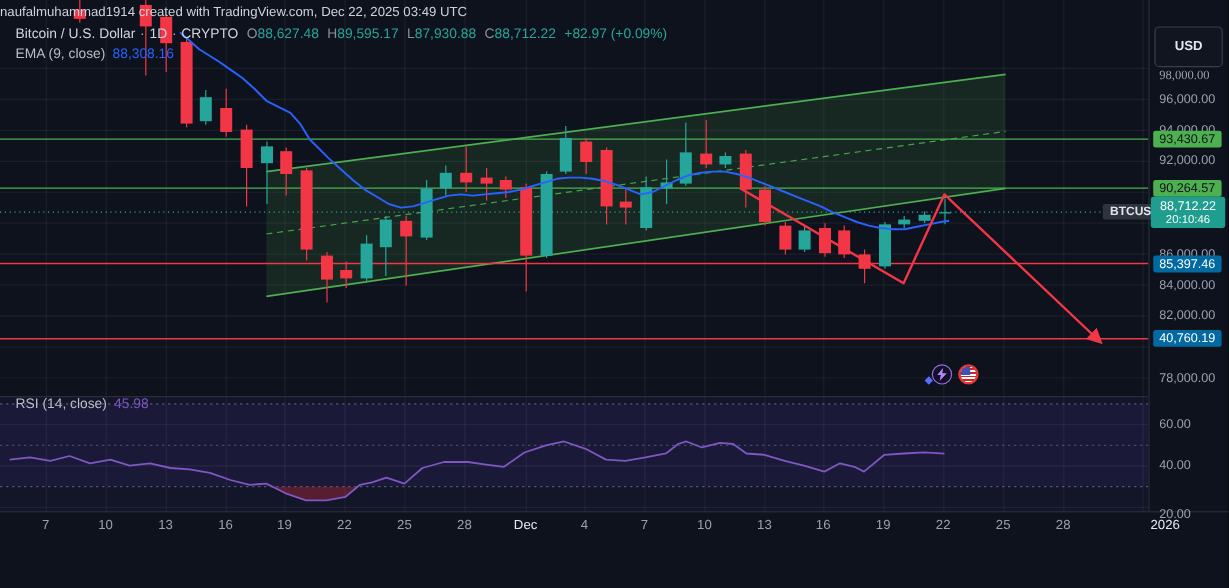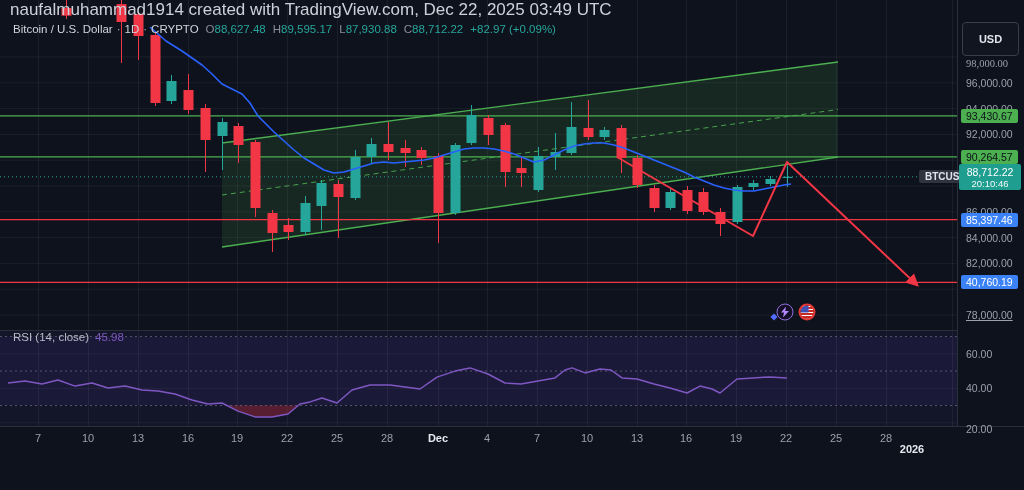--- a/index.html
+++ b/index.html
@@ -1,19 +1,19 @@
 <!DOCTYPE html>
 <html><head>
 <meta charset="utf-8">
 <style>
   html,body{margin:0;padding:0;background:#000;}
   .screen{position:relative;width:1024px;height:490px;background:#0e121d;overflow:hidden;
           font-family:"Liberation Sans",sans-serif;color:#d1d4dc;}
   .top-bar{position:absolute;left:0;top:0;width:100%;height:20px;z-index:6;
-           font-size:17px;color:#cdd1da;line-height:20px;padding-left:10px;box-sizing:border-box;}
+           font-size:11px;color:#cdd1da;line-height:20px;box-sizing:border-box;}
   #chart-svg{position:absolute;left:0;top:0;z-index:1;}
   .legend{position:absolute;left:13px;top:21px;z-index:5;font-size:11.5px;white-space:nowrap;}
   .legend-row{height:16px;line-height:16px;}
   .sep{margin:0 4px;color:#aeb2bd;}
   .lbl{color:#8a8e9a;}
   .val-up{color:#26a69a;}
   .pair{margin-left:7px;}
   .ema-name{color:#b9bdc7;}
   .ema-val{color:#2962ff;margin-left:6px;}
   .rsi-legend{position:absolute;left:13px;top:331px;z-index:5;font-size:11.5px;}
@@ -21,31 +21,31 @@
   .rsi-val{color:#7e57c2;margin-left:6px;}
   .usd-btn{position:absolute;left:962px;top:22px;width:57px;height:34px;z-index:7;
            background:#11151f;color:#e2e5ec;border:1px solid #3a3e4a;border-radius:4px;
            font-size:11px;font-weight:bold;font-family:inherit;cursor:pointer;}
   #price-axis{position:absolute;left:957px;top:0;width:67px;height:426px;z-index:4;
               border-left:1px solid #2a2e39;box-sizing:border-box;}
   .pa-label{position:absolute;left:8px;font-size:10.5px;color:#9aa0ad;transform:translateY(-50%);white-space:nowrap;}
   .pa-badge{position:absolute;left:3px;font-size:10.5px;border-radius:2px;padding:1px 5px;
             transform:translateY(-50%);white-space:nowrap;}
   .pa-badge.green{background:#4caf50;color:#0c1116;}
-  .pa-badge.red{background:#3b82f6;color:#fff;}
+  .pa-badge.red{background:#0369a1;color:#fff;}
   .price-badge{position:absolute;left:959px;top:164px;width:62px;z-index:7;background:#1f9d8f;
                color:#fff;border-radius:2px;text-align:center;padding:2px 0 1px;}
   .price-badge .p{font-size:10.5px;line-height:12px;}
   .price-badge .cd{font-size:9.5px;line-height:11px;opacity:.95;}
   .sym-badge{position:absolute;left:919px;top:170px;z-index:7;background:#2f333e;color:#dfe3ec;
              font-size:10px;font-weight:bold;border-radius:2px;padding:1px 6px;}
   .time-axis{position:absolute;left:0;top:426px;width:1024px;height:24px;z-index:3;
              border-top:1px solid #2a2e39;box-sizing:border-box;}
   .ta-label{position:absolute;top:0;font-size:11px;color:#9aa0ad;line-height:22px;transform:translateX(-50%);}
-  .ta-label.bold{color:#e6e9ef;font-weight:bold;text-align:center;}
+  .ta-label.bold{color:#e6e9ef;font-weight:normal;text-align:center;}
   .bottom-bar{position:absolute;left:0;top:450px;width:1024px;height:40px;background:#17181c;z-index:3;
               display:flex;align-items:center;padding-left:26px;box-sizing:border-box;}
   .tv-logo{display:flex;align-items:center;gap:9px;color:#d6d9dd;font-size:17px;font-weight:bold;cursor:pointer;}
   #overlays{position:absolute;left:0;top:0;width:957px;height:426px;z-index:4;pointer-events:none;}
   .event-icon{position:absolute;width:17px;height:17px;border-radius:50%;box-sizing:border-box;
               transform:translate(-50%,-50%);}
   .ei-lightning{background:#140e26;border:1.5px solid #8f6fd8;display:flex;align-items:center;justify-content:center;}
   .ei-flag{border:2px solid #e53935;overflow:hidden;background:repeating-linear-gradient(#ffffff 0 1.5px,#c62828 1.5px 3px);}
   .ei-flag .canton{position:absolute;left:0;top:0;width:8px;height:7px;background:#3f51b5;}
   .spark{position:absolute;width:5px;height:5px;background:#536dfe;transform:translate(-50%,-50%) rotate(45deg);}
@@ -211,37 +211,40 @@
       </div>
       <div class="event-icon ei-flag" style="left: 807px; top: 312px;">
         <span class="canton"></span>
       </div>
     </div>
 
   <div class="legend">
     <div class="legend-row">
       <span>Bitcoin / U.S. Dollar</span><span class="sep">·</span><span>1D</span><span class="sep">·</span><span>CRYPTO</span><span class="pair"><span class="lbl">O</span><span class="val-up">88,627.48</span></span><span class="pair"><span class="lbl">H</span><span class="val-up">89,595.17</span></span><span class="pair"><span class="lbl">L</span><span class="val-up">87,930.88</span></span><span class="pair"><span class="lbl">C</span><span class="val-up">88,712.22</span></span><span class="pair val-up">+82.97 (+0.09%)</span>
     </div>
+    <div class="legend-row">
+      <span class="ema-name">EMA (9, close)</span><span class="ema-val">88,308.16</span>
+    </div>
   </div>
 
   <div class="rsi-legend">
     <span class="rsi-name">RSI (14, close)</span><span class="rsi-val">45.98</span>
   </div>
 
   <button class="usd-btn">USD</button>
 
   <div id="price-axis">
       <div class="pa-label" style="top: 63px; font-family: Liberation Serif, serif;">98,000.00</div>
       <div class="pa-label" style="top: 82.8px;">96,000.00</div>
       <div class="pa-label" style="top: 108.6px;">94,000.00</div>
       <div class="pa-label" style="top: 134.4px;">92,000.00</div>
       <div class="pa-label" style="top: 211.8px;">86,000.00</div>
       <div class="pa-label" style="top: 237.6px;">84,000.00</div>
       <div class="pa-label" style="top: 263.4px;">82,000.00</div>
-      <div class="pa-label" style="top: 315px; text-decoration: underline;">78,000.00</div>
+      <div class="pa-label" style="top: 315px;">78,000.00</div>
       <div class="pa-label" style="top: 353.8px;">60.00</div>
       <div class="pa-label" style="top: 388.3px;">40.00</div>
       <div class="pa-label" style="top: 429px;">20.00</div>
       <div class="pa-badge green" style="top: 115.944px;">93,430.67</div>
       <div class="pa-badge green" style="top: 156.787px;">90,264.57</div>
       <div class="pa-badge red" style="top: 219.573px;">85,397.46</div>
       <div class="pa-badge red" style="top: 282.358px;">40,760.19</div>
     </div>
 
   <div class="sym-badge">BTCUSD</div>
@@ -263,17 +266,17 @@
       <div class="ta-label bold" style="left: 438px;">Dec</div>
       <div class="ta-label" style="left: 487px;">4</div>
       <div class="ta-label" style="left: 537px;">7</div>
       <div class="ta-label" style="left: 587px;">10</div>
       <div class="ta-label" style="left: 637px;">13</div>
       <div class="ta-label" style="left: 686px;">16</div>
       <div class="ta-label" style="left: 736px;">19</div>
       <div class="ta-label" style="left: 786px;">22</div>
       <div class="ta-label" style="left: 836px;">25</div>
       <div class="ta-label" style="left: 886px;">28</div>
-      <div class="ta-label bold" style="left: 912px; margin-top: 11px;">2026</div>
+      <div class="ta-label bold" style="left: 971px;">2026</div>
     </div>
 
 
 </div>
 
 </body></html>

